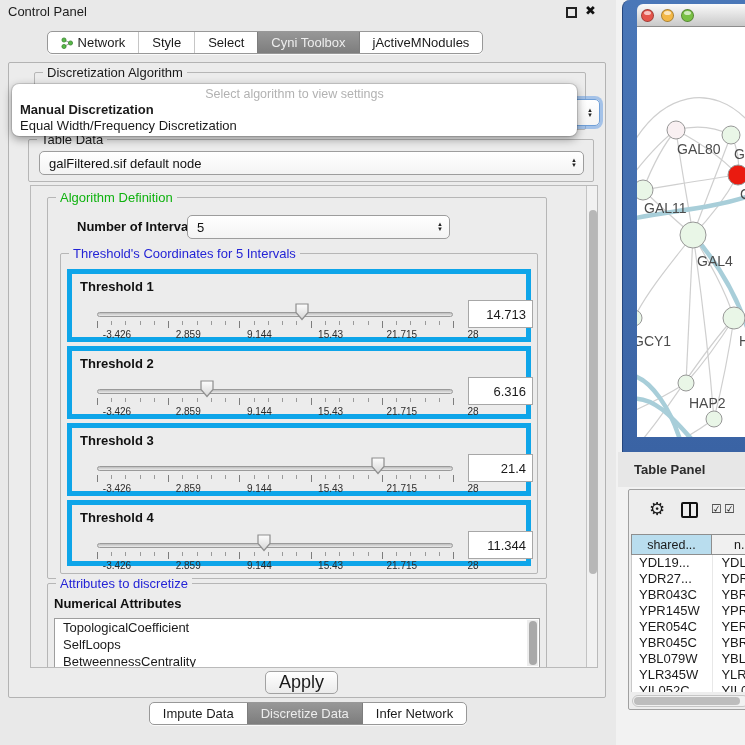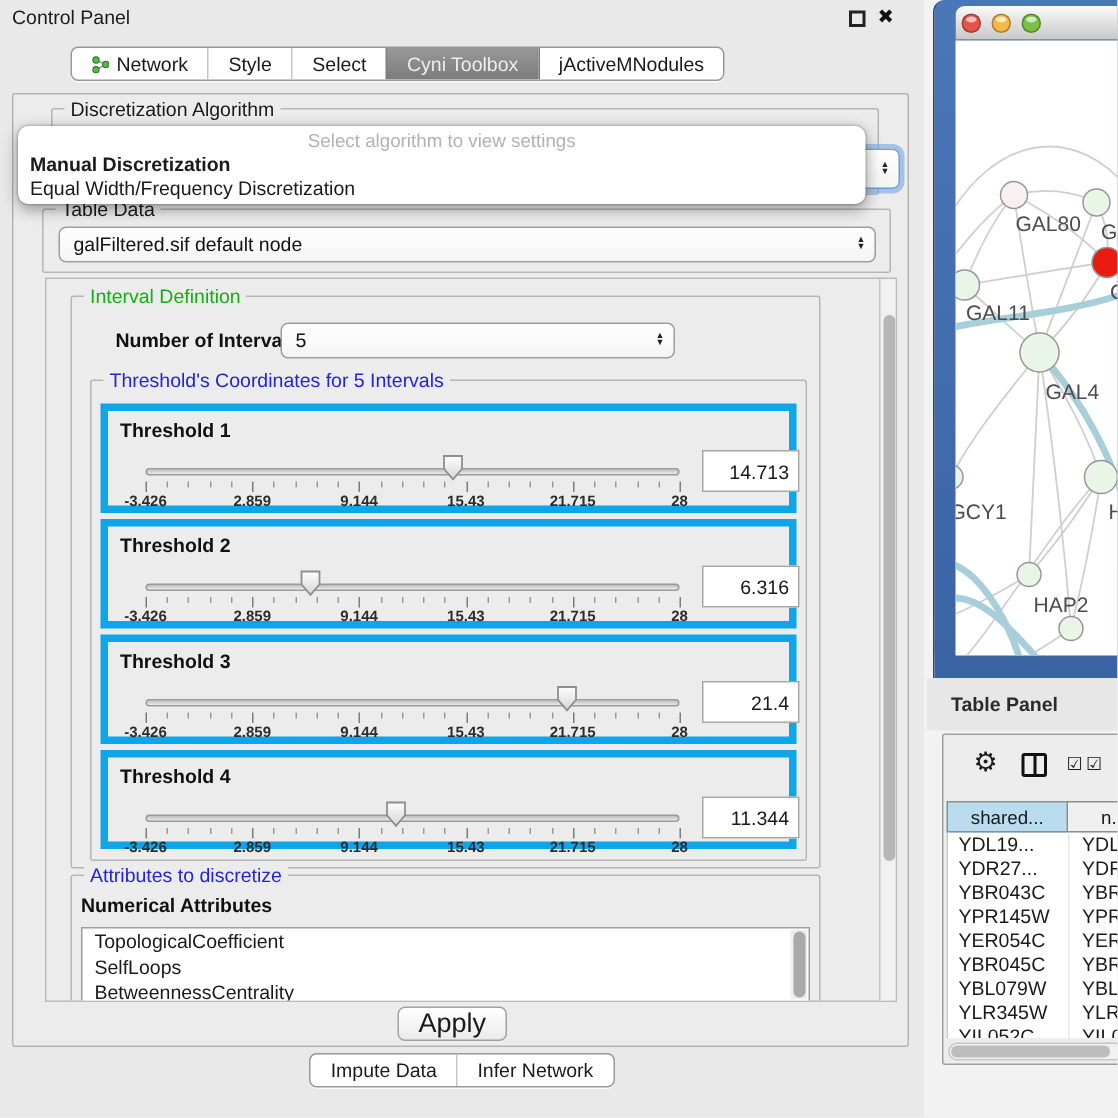--- a/index.html
+++ b/index.html
@@ -52,21 +52,21 @@
   .bold-label { position:absolute; font-weight:bold; font-size:13px; color:#111; white-space:nowrap; }
 
   .threshold-panel { position:absolute; left:6px; width:464px; height:73px; border:5px solid #0ea5e9; background:#ececec; }
   .slider-zone { position:absolute; left:25px; top:0; width:356px; height:70px; }
   .slider-track { position:absolute; left:0; top:38px; width:100%; height:5px; background:linear-gradient(#bdbdbd,#ebebeb); border:1px solid #9a9a9a; border-radius:3px; cursor:pointer; }
   .thumb { position:absolute; top:29px; width:16px; height:18px; cursor:pointer; z-index:2; }
   .ticks { position:absolute; left:0; top:47px; width:100%; height:8px; }
   .tick { position:absolute; top:0; width:1px; height:4px; background:#9a9a9a; }
   .tick.major { height:7px; background:#7d7d7d; }
   .tick-labels { position:absolute; left:0; top:55px; width:100%; height:12px; }
-  .tick-label { position:absolute; transform:translateX(-50%); font-size:10px; font-weight:bold; color:#2d2d2d; white-space:nowrap; }
+  .tick-label { position:absolute; transform:translateX(-50%); font-size:10px; font-weight:normal; color:#2d2d2d; white-space:nowrap;margin-left:20px; }
   .valbox { position:absolute; left:396px; top:26px; width:65px; height:28px; background:#fff; border:1px solid #a7a7a7; font-size:13px; text-align:right; padding:6px 6px 0 0; }
 
   #attr-list { position:absolute; left:6px; top:34px; width:486px; height:78px; background:#fff; border:1px solid #9e9e9e; }
   .list-item { position:relative; height:17px; line-height:17px; padding-left:8px; font-size:13px; cursor:pointer; white-space:nowrap; }
   #attr-list .list-vsb { position:absolute; right:1px; top:1px; width:11px; height:46px; background:#ededed; }
   #attr-list .list-vsb .thumb-v { position:absolute; left:1.5px; top:1px; width:8px; height:44px; background:#a9a9a9; border-radius:5px; }
 
   #apply-btn { position:absolute; left:265px; top:671px; width:73px; height:23px; background:linear-gradient(#ffffff,#ebebeb); border:1px solid #a2a2a2; border-radius:5px; font-size:18px; text-align:center; line-height:21px; cursor:pointer; }
 
   
@@ -156,21 +156,21 @@
       <span class="group-title">Table Data</span>
       <div class="combo" style="left:10px;top:11px;width:545px;height:24px;">
         <span class="combo-text">galFiltered.sif default node</span>
         <span class="combo-arrows">▲<br>▼</span>
       </div>
     </div>
 
     <div id="scrollarea">
 
       <div class="groupbox" style="left:16px;top:11px;width:500px;height:382px;">
-        <span class="group-title t-green">Interval Definition</span>
+        <span class="group-title t-green">Algorithm Definition</span>
         <span class="bold-label" style="left:29px;top:21px;">Number of Intervals</span>
         <div class="combo" style="left:139px;top:17px;width:263px;height:24px;">
           <span class="combo-text">5</span>
           <span class="combo-arrows">▲<br>▼</span>
         </div>
 
         <div class="groupbox" style="left:12px;top:55px;width:478px;height:321px;" id="thresholds-group">
           <span class="group-title t-blue">Threshold's Coordinates for 5 Intervals</span>
           <div id="thresholds-container">
               <div class="threshold-panel" style="top: 15px;">
@@ -410,20 +410,23 @@
         <div class="thumb-v"></div>
       </div>
     </div>
 
     <div id="apply-btn">Apply</div>
 
     <div class="seg-wrap" id="bottom-tabs">
       <div class="seg">
         <div>
             <span>Impute Data</span>
+          </div>
+        <div class="sel">
+            <span>Discretize Data</span>
           </div>
         <div>
             <span>Infer Network</span>
           </div>
       </div>
     </div>
   </div>
 
   <div id="mac-window">
     <div id="mac-titlebar">

